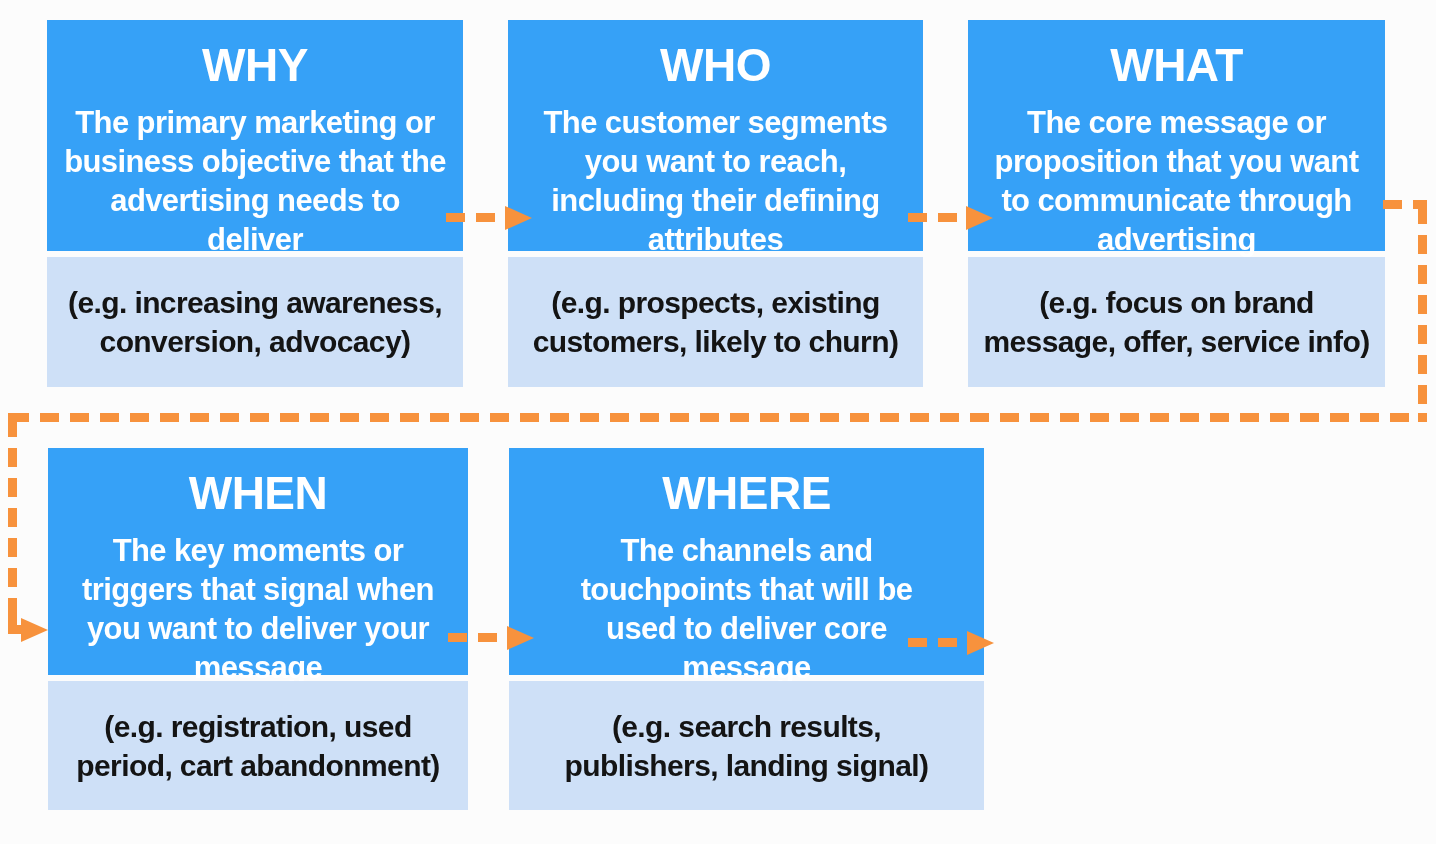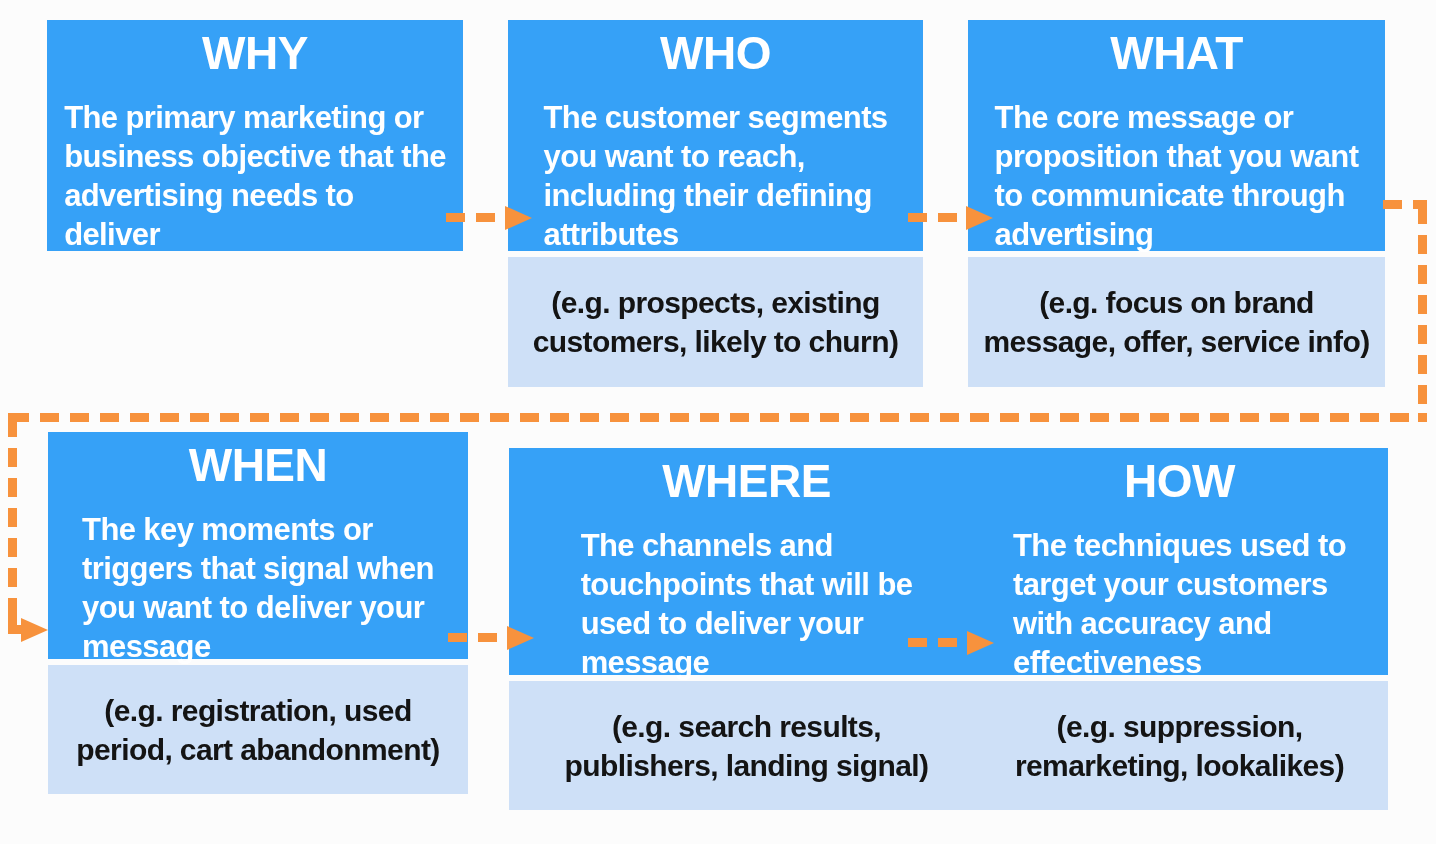--- a/index.html
+++ b/index.html
@@ -20,38 +20,38 @@
     background: var(--background);
     font-family: "Liberation Sans", sans-serif;
     overflow: hidden;
   }
   .card { position: absolute; display: flex; flex-direction: column; }
   .card-top {
     background: var(--header-blue);
     display: flex;
     flex-direction: column;
     align-items: center;
-    padding-top: 8px;
-    text-align: left;
+    padding-top: 20px;
+    text-align: center;
   }
   .card-title {
     color: var(--title-text);
     font-size: 46px;
     font-weight: 800;
     line-height: 1.12;
     letter-spacing: -0.5px;
   }
   .card-desc {
     color: var(--description-text);
     font-size: 31px;
     font-weight: 700;
     line-height: 39px;
     letter-spacing: -0.6px;
     white-space: pre-line;
-    margin-top: 18px;
+    margin-top: 11px;
   }
   .card-bottom {
     background: var(--example-blue);
     margin-top: 6px;
     display: flex;
     align-items: center;
     justify-content: center;
     text-align: center;
   }
   .card-example {
@@ -87,20 +87,24 @@
 <main class="stage">
 
   <article class="card" style="left:47px;top:20px;width:416px">
     <section class="card-top" style="height:231px">
       <h2 class="card-title">WHY</h2>
       <p class="card-desc">The primary marketing or
 business objective that the
 advertising needs to
 deliver</p>
     </section>
+    <section class="card-bottom" style="height:130px">
+      <p class="card-example">(e.g. increasing awareness,
+conversion, advocacy)</p>
+    </section>
   </article>
 
   <article class="card" style="left:508px;top:20px;width:415px">
     <section class="card-top" style="height:231px">
       <h2 class="card-title">WHO</h2>
       <p class="card-desc">The customer segments
 you want to reach,
 including their defining
 attributes</p>
     </section>
@@ -117,61 +121,48 @@
 proposition that you want
 to communicate through
 advertising</p>
     </section>
     <section class="card-bottom" style="height:130px">
       <p class="card-example">(e.g. focus on brand
 message, offer, service info)</p>
     </section>
   </article>
 
-  <article class="card" style="left:48px;top:432px;width:420px">
+  <article class="card" style="left:48px;top:448px;width:420px">
     <section class="card-top" style="height:227px">
       <h2 class="card-title">WHEN</h2>
       <p class="card-desc">The key moments or
 triggers that signal when
 you want to deliver your
 message</p>
     </section>
     <section class="card-bottom" style="height:129px">
       <p class="card-example">(e.g. registration, used
 period, cart abandonment)</p>
     </section>
   </article>
 
   <article class="card" style="left:509px;top:448px;width:475px">
     <section class="card-top" style="height:227px">
       <h2 class="card-title">WHERE</h2>
       <p class="card-desc">The channels and
 touchpoints that will be
-used to deliver your
+used to deliver core
 message</p>
     </section>
     <section class="card-bottom" style="height:129px">
       <p class="card-example">(e.g. search results,
 publishers, landing signal)</p>
     </section>
   </article>
 
-  <article class="card" style="left:971px;top:448px;width:417px">
-    <section class="card-top" style="height:227px">
-      <h2 class="card-title">HOW</h2>
-      <p class="card-desc">The techniques used to
-target your customers
-with accuracy and
-effectiveness</p>
-    </section>
-    <section class="card-bottom" style="height:129px">
-      <p class="card-example">(e.g. suppression,
-remarketing, lookalikes)</p>
-    </section>
-  </article>
 
   <div class="dash-h" style="left:446px;top:213px;width:60px"></div>
   <div class="arrowhead" style="left:505px;top:206px"></div>
 
   <div class="dash-h" style="left:908px;top:213px;width:60px"></div>
   <div class="arrowhead" style="left:966px;top:206px"></div>
 
   <div class="dash-h" style="left:1383px;top:200px;width:36px"></div>
   <div class="corner" style="left:1418px;top:200px"></div>
   <div class="dash-v" style="left:1418px;top:205px;height:213px"></div>

